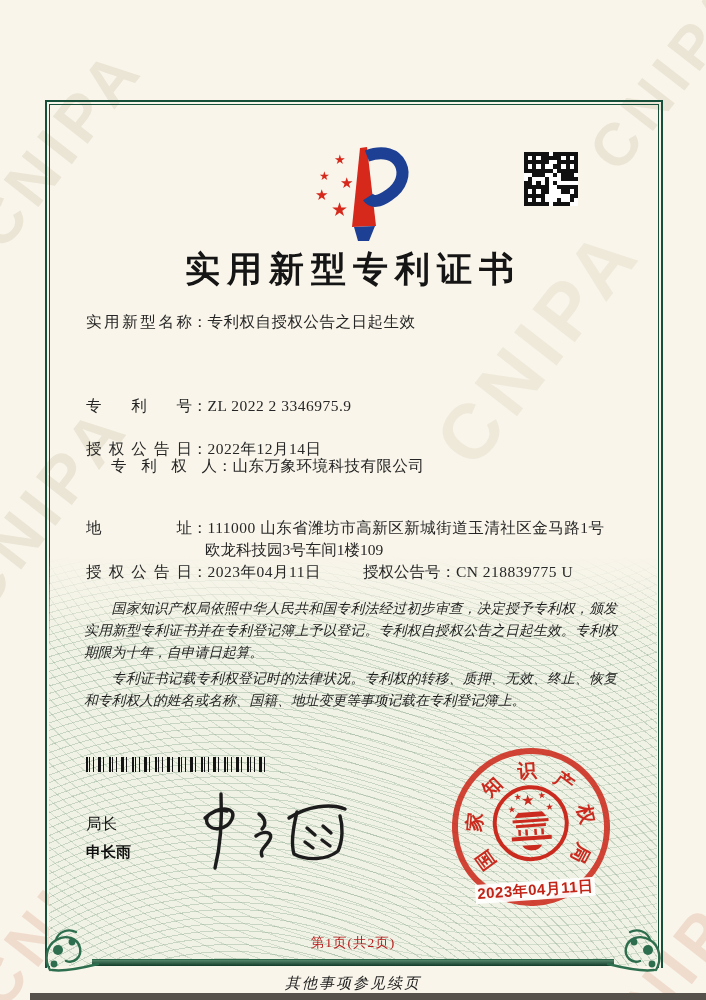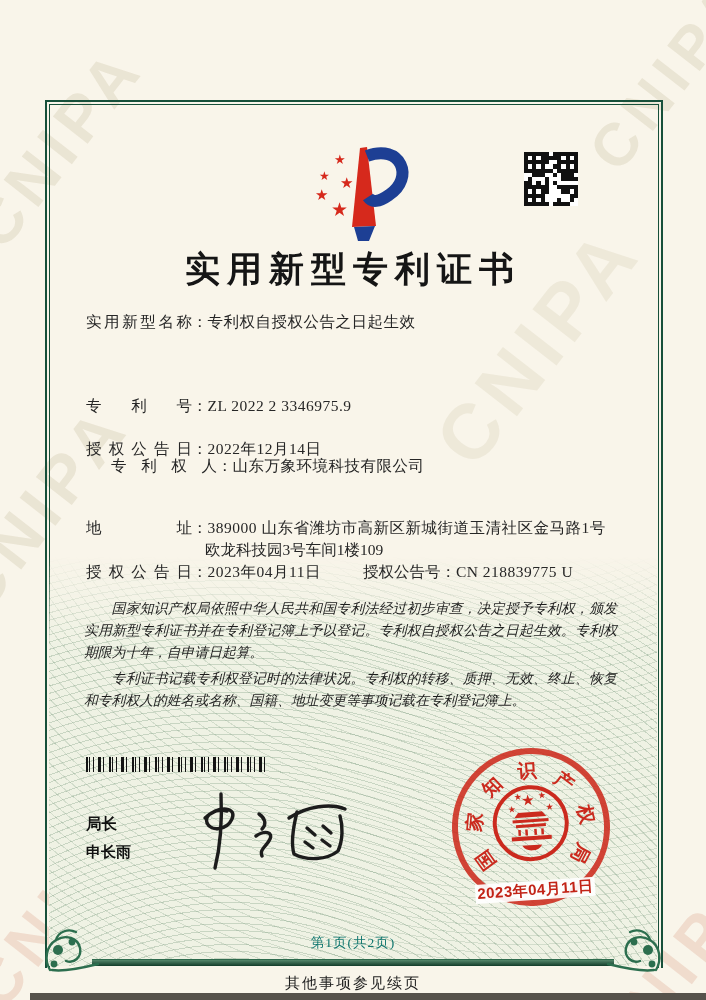--- a/index.html
+++ b/index.html
@@ -81,21 +81,21 @@
     position:absolute;left:86px;top:757px;width:180px;height:15px;
     background-image:repeating-linear-gradient(90deg,
       #141414 0 2px, transparent 2px 3px,
       #141414 3px 4px, transparent 4px 7px,
       #141414 7px 8px, transparent 8px 12px,
       #141414 12px 15px, transparent 15px 17px,
       #141414 17px 18px, transparent 18px 23px);
   }
 
   
-  .sig-title{position:absolute;left:86px;top:814px;font-size:15.5px;font-weight:bold;color:#111;}
+  .sig-title{position:absolute;left:86px;top:814px;font-size:15.5px;font-weight:normal;color:#111;}
   .sig-name{position:absolute;left:86px;top:843px;font-size:15px;font-weight:bold;color:#111;}
   .sig-hand{position:absolute;left:185px;top:788px;width:170px;height:86px;}
 
   
   .seal{
     position:absolute;left:452px;top:748px;width:158px;height:158px;
     transform:rotate(-4deg);mix-blend-mode:multiply;
   }
   .seal-ring{
     position:absolute;inset:0;border-radius:50%;
@@ -114,30 +114,30 @@
   .sc6{transform:rotate(122deg)  translateY(-56px);}
   .seal-emblem{position:absolute;left:50%;top:50%;transform:translate(-50%,-52%);}
   .seal-date{
     position:absolute;left:50%;bottom:6px;transform:translateX(-50%);
     background:rgba(255,255,255,0.92);padding:0 2px;
     font-size:15px;font-weight:bold;color:#c22417;white-space:nowrap;
     font-family:"Liberation Sans","DejaVu Sans",sans-serif;letter-spacing:0.5px;
   }
 
   
-  .pageno{position:absolute;left:0;top:934px;width:706px;text-align:center;font-size:13.5px;color:#0f766e;letter-spacing:1px;}
+  .pageno{position:absolute;left:0;top:934px;width:706px;text-align:center;font-size:13.5px;color:#b91c1c;letter-spacing:1px;}
   .rule{
     position:absolute;left:92px;top:959px;width:522px;height:6px;
     background:linear-gradient(180deg,#55876b,#11structure3b29,#0f3a27);
     background:linear-gradient(180deg,#55876b,#123c29);
     border-top:1px solid #2e6b4d;
   }
   .flourish{position:absolute;top:926px;width:60px;height:50px;}
   .flo-l{left:42px;} .flo-r{left:604px;transform:scaleX(-1);}
-  .note{position:absolute;left:0;top:974px;width:706px;text-align:center;font-size:15px;color:#1d1d1d;letter-spacing:2px;}
+  .note{position:absolute;left:0;top:974px;width:706px;text-align:center;font-size:15px;font-style:italic;color:#1d1d1d;letter-spacing:2px;}
   .scan-edge{position:absolute;left:30px;right:0;bottom:0;height:7px;background:#56524b;z-index:3;}
 </style>
 </head>
 <body>
 
 <div class="page">
 
   <span class="wm wm1">CNIPA</span>
   <span class="wm wm2">CNIPA</span>
   <span class="wm wm3">CNIPA</span>
@@ -300,21 +300,21 @@
     <div class="row r2">
       <span class="lbl">专利号</span><span>：</span><span class="val">ZL 2022 2 3346975.9</span>
     </div>
     <div class="row r3">
       <span class="lbl">授权公告日</span><span>：</span><span class="val">2022年12月14日</span>
     </div>
     <div class="row r4">
       <span class="lbl">专利权人</span><span>：</span><span class="val">山东万象环境科技有限公司</span>
     </div>
     <div class="row r5">
-      <span class="lbl">地址</span><span>：</span><span class="val">389000 山东省潍坊市高新区新城街道玉清社区金马路1号</span>
+      <span class="lbl">地址</span><span>：</span><span class="val">111000 山东省潍坊市高新区新城街道玉清社区金马路1号</span>
     </div>
     <div class="addr2">欧龙科技园3号车间1楼109</div>
     <div class="row r6">
       <span class="lbl">授权公告日</span><span>：</span><span class="val">2023年04月11日</span><span class="pair2">授权公告号</span><span>：</span><span class="val">CN 218839775 U</span>
     </div>
 
     <div class="legal">
       <p>国家知识产权局依照中华人民共和国专利法经过初步审查，决定授予专利权，颁发实用新型专利证书并在专利登记簿上予以登记。专利权自授权公告之日起生效。专利权期限为十年，自申请日起算。</p>
       <p>专利证书记载专利权登记时的法律状况。专利权的转移、质押、无效、终止、恢复和专利权人的姓名或名称、国籍、地址变更等事项记载在专利登记簿上。</p>
     </div>

